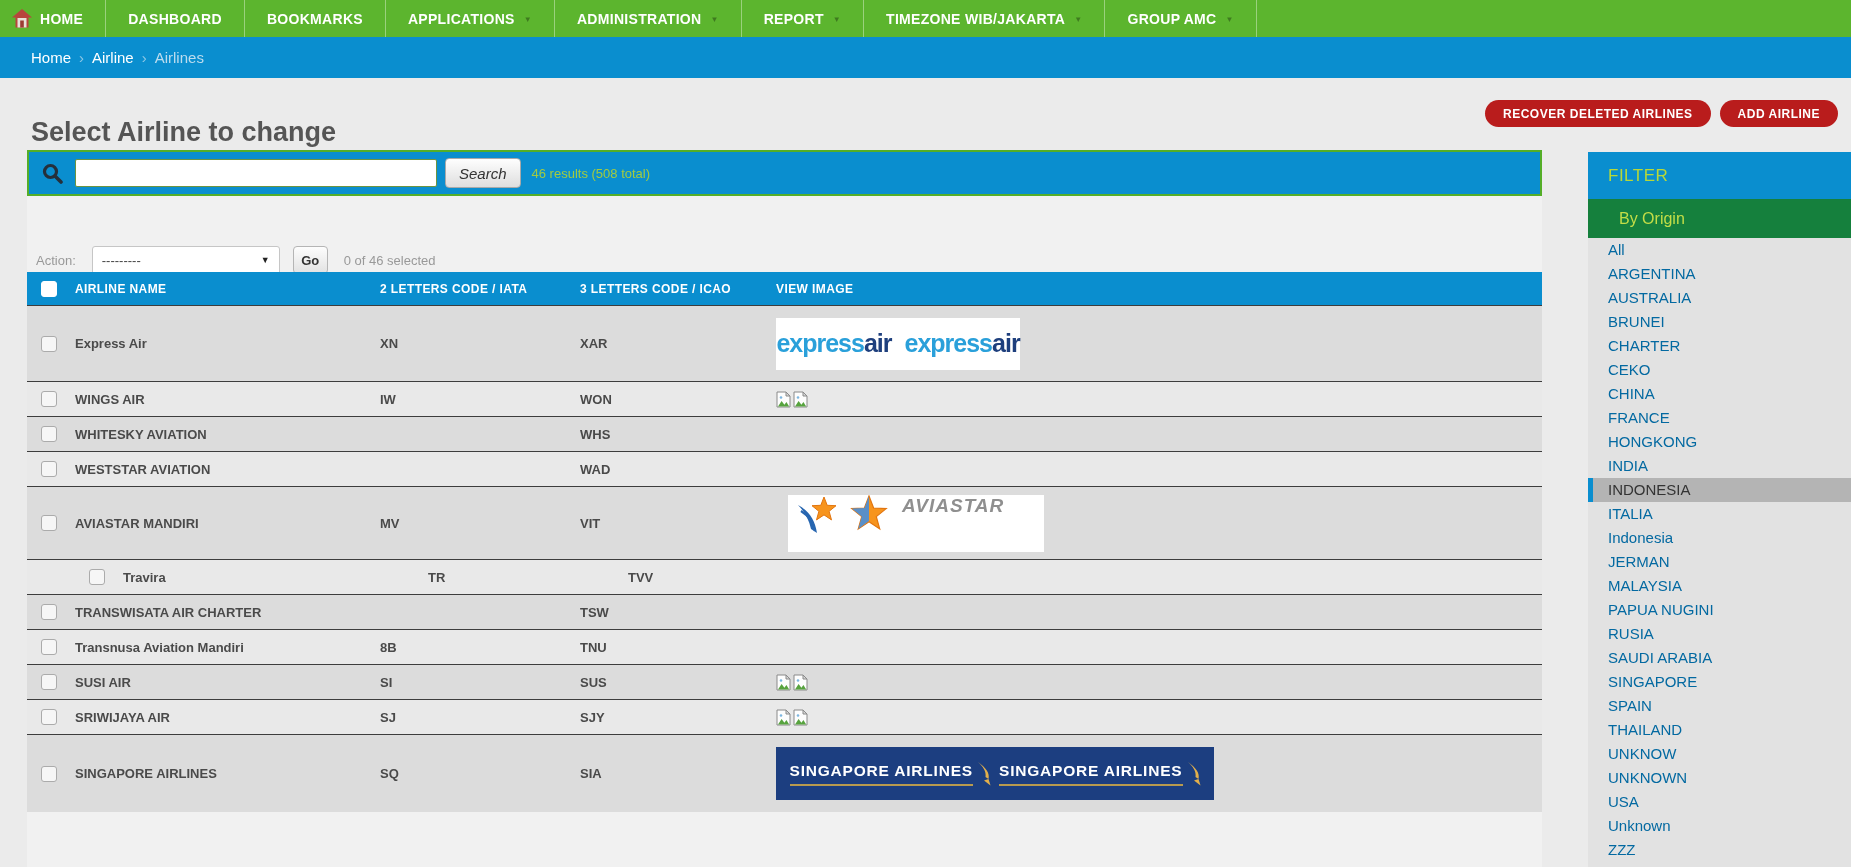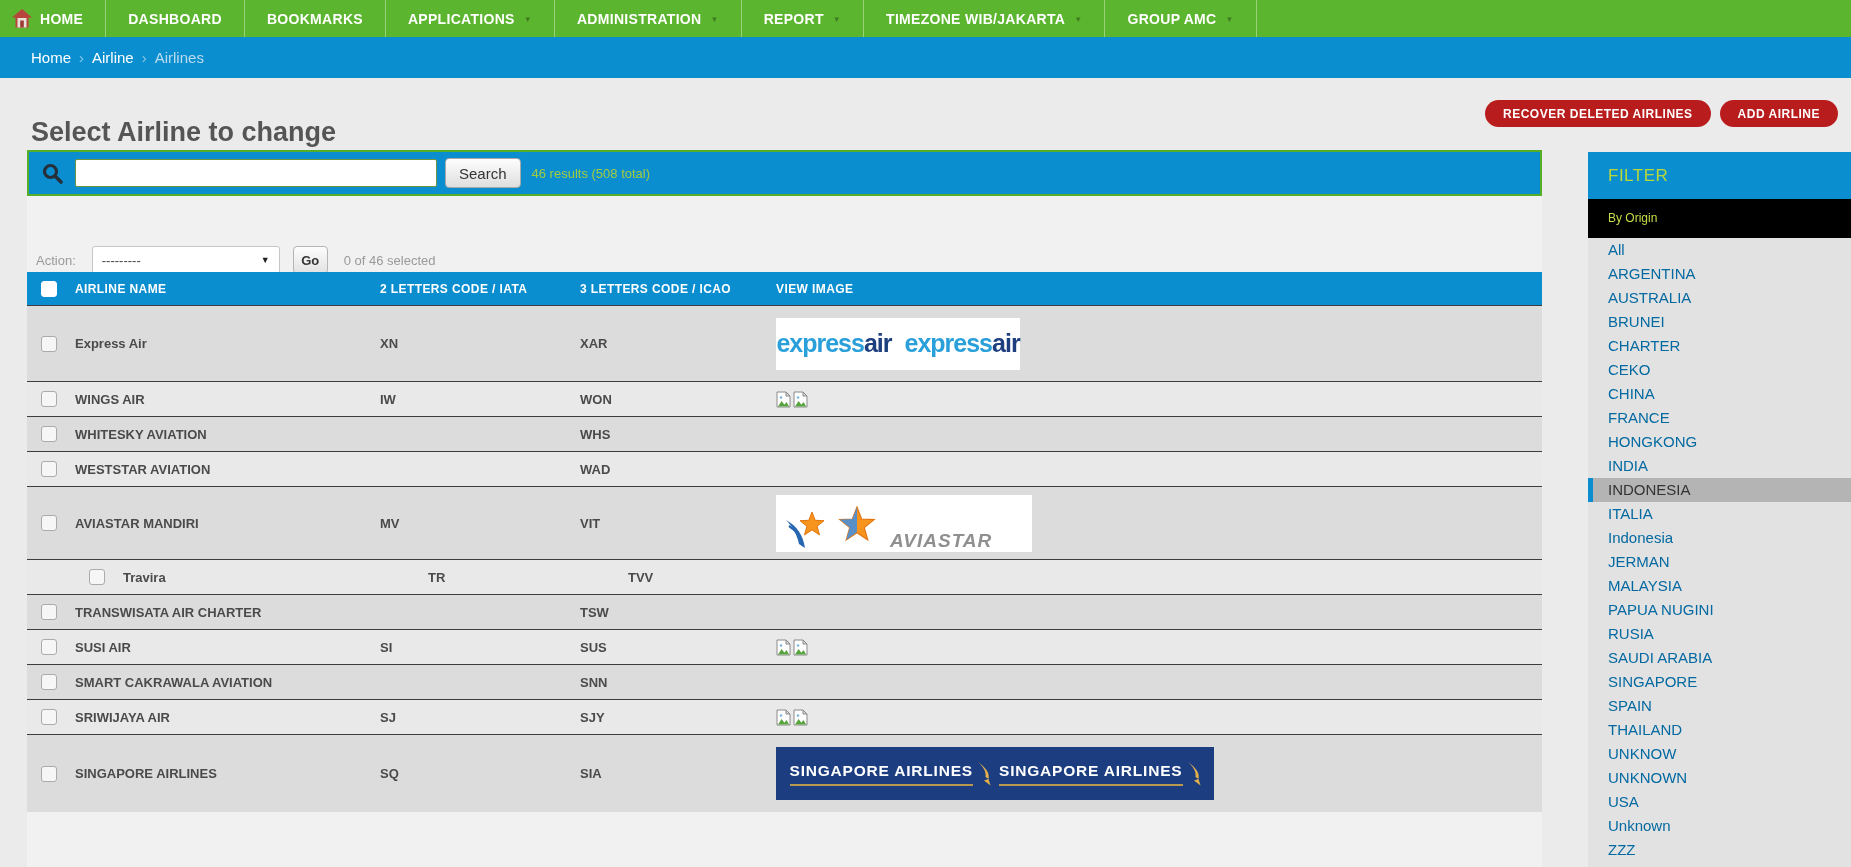--- a/index.html
+++ b/index.html
@@ -28,21 +28,21 @@
     letter-spacing:.5px;padding:0 18px;display:flex;align-items:center;border:none;cursor:pointer;font-family:inherit;}
   
   .content-panel{position:absolute;left:27px;top:196px;width:1515px;height:671px;background:#f1f1f1;}
   
   .search-panel{position:absolute;left:27px;top:150px;width:1515px;height:46px;background:#0a8ecf;
     border:2px solid #54ae28;box-sizing:border-box;display:flex;align-items:center;}
   .search-ic{margin:0 12px 0 13px;display:flex;}
   .search-input{width:346px;height:26px;border:1px solid #6d9440;border-radius:2px;background:#fff;
     padding:0 7px;font-size:13px;font-family:inherit;outline:none;color:#333;}
   .search-btn{margin-left:8px;height:30px;padding:0 13px;background:linear-gradient(#fefefe,#dedede);
-    border:1px solid #a9a9a9;border-radius:4px;font-size:15px;color:#333;cursor:pointer;font-family:inherit;}
+    border:1px solid #a9a9a9;border-radius:4px;font-size:15px;color:#333;cursor:pointer;font-family:inherit;font-style:italic;}
   .search-results{margin-left:11px;color:#a3cb40;font-size:13px;}
   
   .action-row{position:absolute;left:36px;top:246px;display:flex;align-items:center;height:28px;font-size:13px;}
   .action-label{color:#999;margin-right:16px;}
   .select-box{display:flex;justify-content:space-between;align-items:center;width:168px;height:27px;background:#fff;
     border:1px solid #c6c6c6;border-radius:3px;padding:0 9px;color:#444;cursor:pointer;}
   .select-caret{font-size:9px;color:#222;}
   .go-btn{margin-left:13px;width:35px;height:28px;background:linear-gradient(#fdfdfd,#e2e2e2);
     border:1px solid #b5b5b5;border-radius:4px;font-size:13px;color:#333;cursor:pointer;font-family:inherit;font-weight:bold;}
   .action-status{margin-left:16px;color:#999;}
@@ -54,30 +54,30 @@
   .t-body .t-row:nth-child(odd){background:#dcdcdc;}
   .t-body .t-row:nth-child(even){background:#e9e9e9;}
   .cb{width:14px;height:14px;border:1px solid #ababab;border-radius:3px;background:#f6f6f6;margin-left:14px;cursor:pointer;}
   .cb.header-cb{background:#fff;border-color:#fff;}
   .row-name{cursor:pointer;}
   
   .logo-express{width:244px;height:52px;background:#fff;display:flex;align-items:center;justify-content:center;gap:13px;cursor:pointer;}
   .xa{font-size:25px;font-weight:bold;letter-spacing:-1px;}
   .xa-light{color:#2aa0da;}
   .xa-dark{color:#1e3f7d;}
-  .logo-aviastar{width:256px;height:57px;background:#fff;display:flex;align-items:flex-end;gap:10px;padding-left:8px;box-sizing:border-box;cursor:pointer;}
+  .logo-aviastar{width:256px;height:57px;background:#fff;display:flex;align-items:flex-start;gap:10px;padding-left:8px;box-sizing:border-box;cursor:pointer;margin-left:12px;}
   .av-text{font-style:italic;font-weight:bold;font-size:19px;color:#8f8f8f;letter-spacing:1px;}
   .logo-sq{width:438px;height:53px;background:#1c3e80;display:flex;align-items:center;justify-content:center;gap:8px;cursor:pointer;}
   .sq-unit{display:flex;align-items:flex-end;gap:3px;}
   .sq-text{color:#fff;font-weight:bold;font-size:15.5px;letter-spacing:.8px;border-bottom:2px solid #b89a4e;padding-bottom:4px;}
   .broken-pair{display:flex;gap:2px;cursor:pointer;}
   
   .filter{position:absolute;left:1588px;top:152px;width:263px;bottom:0;background:#e2e2e2;}
   .filter-title{height:47px;background:#0a8ecf;color:#b8d838;font-size:17px;line-height:47px;padding-left:20px;letter-spacing:.5px;}
-  .filter-group{height:39px;background:#000000;color:#c3dd47;font-size:12px;line-height:39px;padding-left:20px;}
+  .filter-group{height:39px;background:#15803d;color:#c3dd47;font-size:16px;line-height:39px;padding-left:31px;}
   .filter-item{height:24px;line-height:24px;padding-left:20px;font-size:15px;color:#0369a1;cursor:pointer;position:relative;}
   .filter-item.selected{background:#b4b4b4;color:#333;}
   .filter-item.selected::before{content:"";position:absolute;left:0;top:0;bottom:0;width:5px;background:#0a8ecf;}
 </style>
 </head>
 <body>
 
 <div class="topnav">
     <div class="nav-item">
   <span class="home-ic">
@@ -269,20 +269,29 @@
   <div class="t-grid t-row" style="height: 34px;">
     <div>
           <div class="cb"></div>
         </div>
     <div class="row-name">TRANSWISATA AIR CHARTER</div>
     <div></div>
     <div>TSW</div>
     <div class="img-cell"></div>
   </div>
 
+  <div class="t-grid t-row" style="height: 34px;">
+    <div>
+          <div class="cb"></div>
+        </div>
+    <div class="row-name">Transnusa Aviation Mandiri</div>
+    <div>8B</div>
+    <div>TNU</div>
+    <div class="img-cell"></div>
+  </div>
 
   <div class="t-grid t-row" style="height: 34px;">
     <div>
           <div class="cb"></div>
         </div>
     <div class="row-name">SUSI AIR</div>
     <div>SI</div>
     <div>SUS</div>
     <div class="img-cell">
           <span class="broken-pair">
@@ -300,29 +309,20 @@
       <path d="M1 1 h9 l4 4 v11 h-13 z" fill="#fdfdfd" stroke="#8a8a8a" stroke-width="1"></path>
       <path d="M10 1 l4 4 h-4 z" fill="#d8d8d8" stroke="#8a8a8a" stroke-width="1"></path>
       <path d="M2 15.6 l3.6 -5.6 l2.8 3.8 l2 -2.8 l2.8 4.6 z" fill="#57a33e"></path>
       <circle cx="5" cy="6.5" r="1.3" fill="#7db6e0"></circle>
     </svg>
   </span>
 </span>
         </div>
   </div>
 
-  <div class="t-grid t-row" style="height: 34px;">
-    <div>
-          <div class="cb"></div>
-        </div>
-    <div class="row-name">SMART CAKRAWALA AVIATION</div>
-    <div></div>
-    <div>SNN</div>
-    <div class="img-cell"></div>
-  </div>
 
   <div class="t-grid t-row" style="height: 34px;">
     <div>
           <div class="cb"></div>
         </div>
     <div class="row-name">SRIWIJAYA AIR</div>
     <div>SJ</div>
     <div>SJY</div>
     <div class="img-cell">
           <span class="broken-pair">

